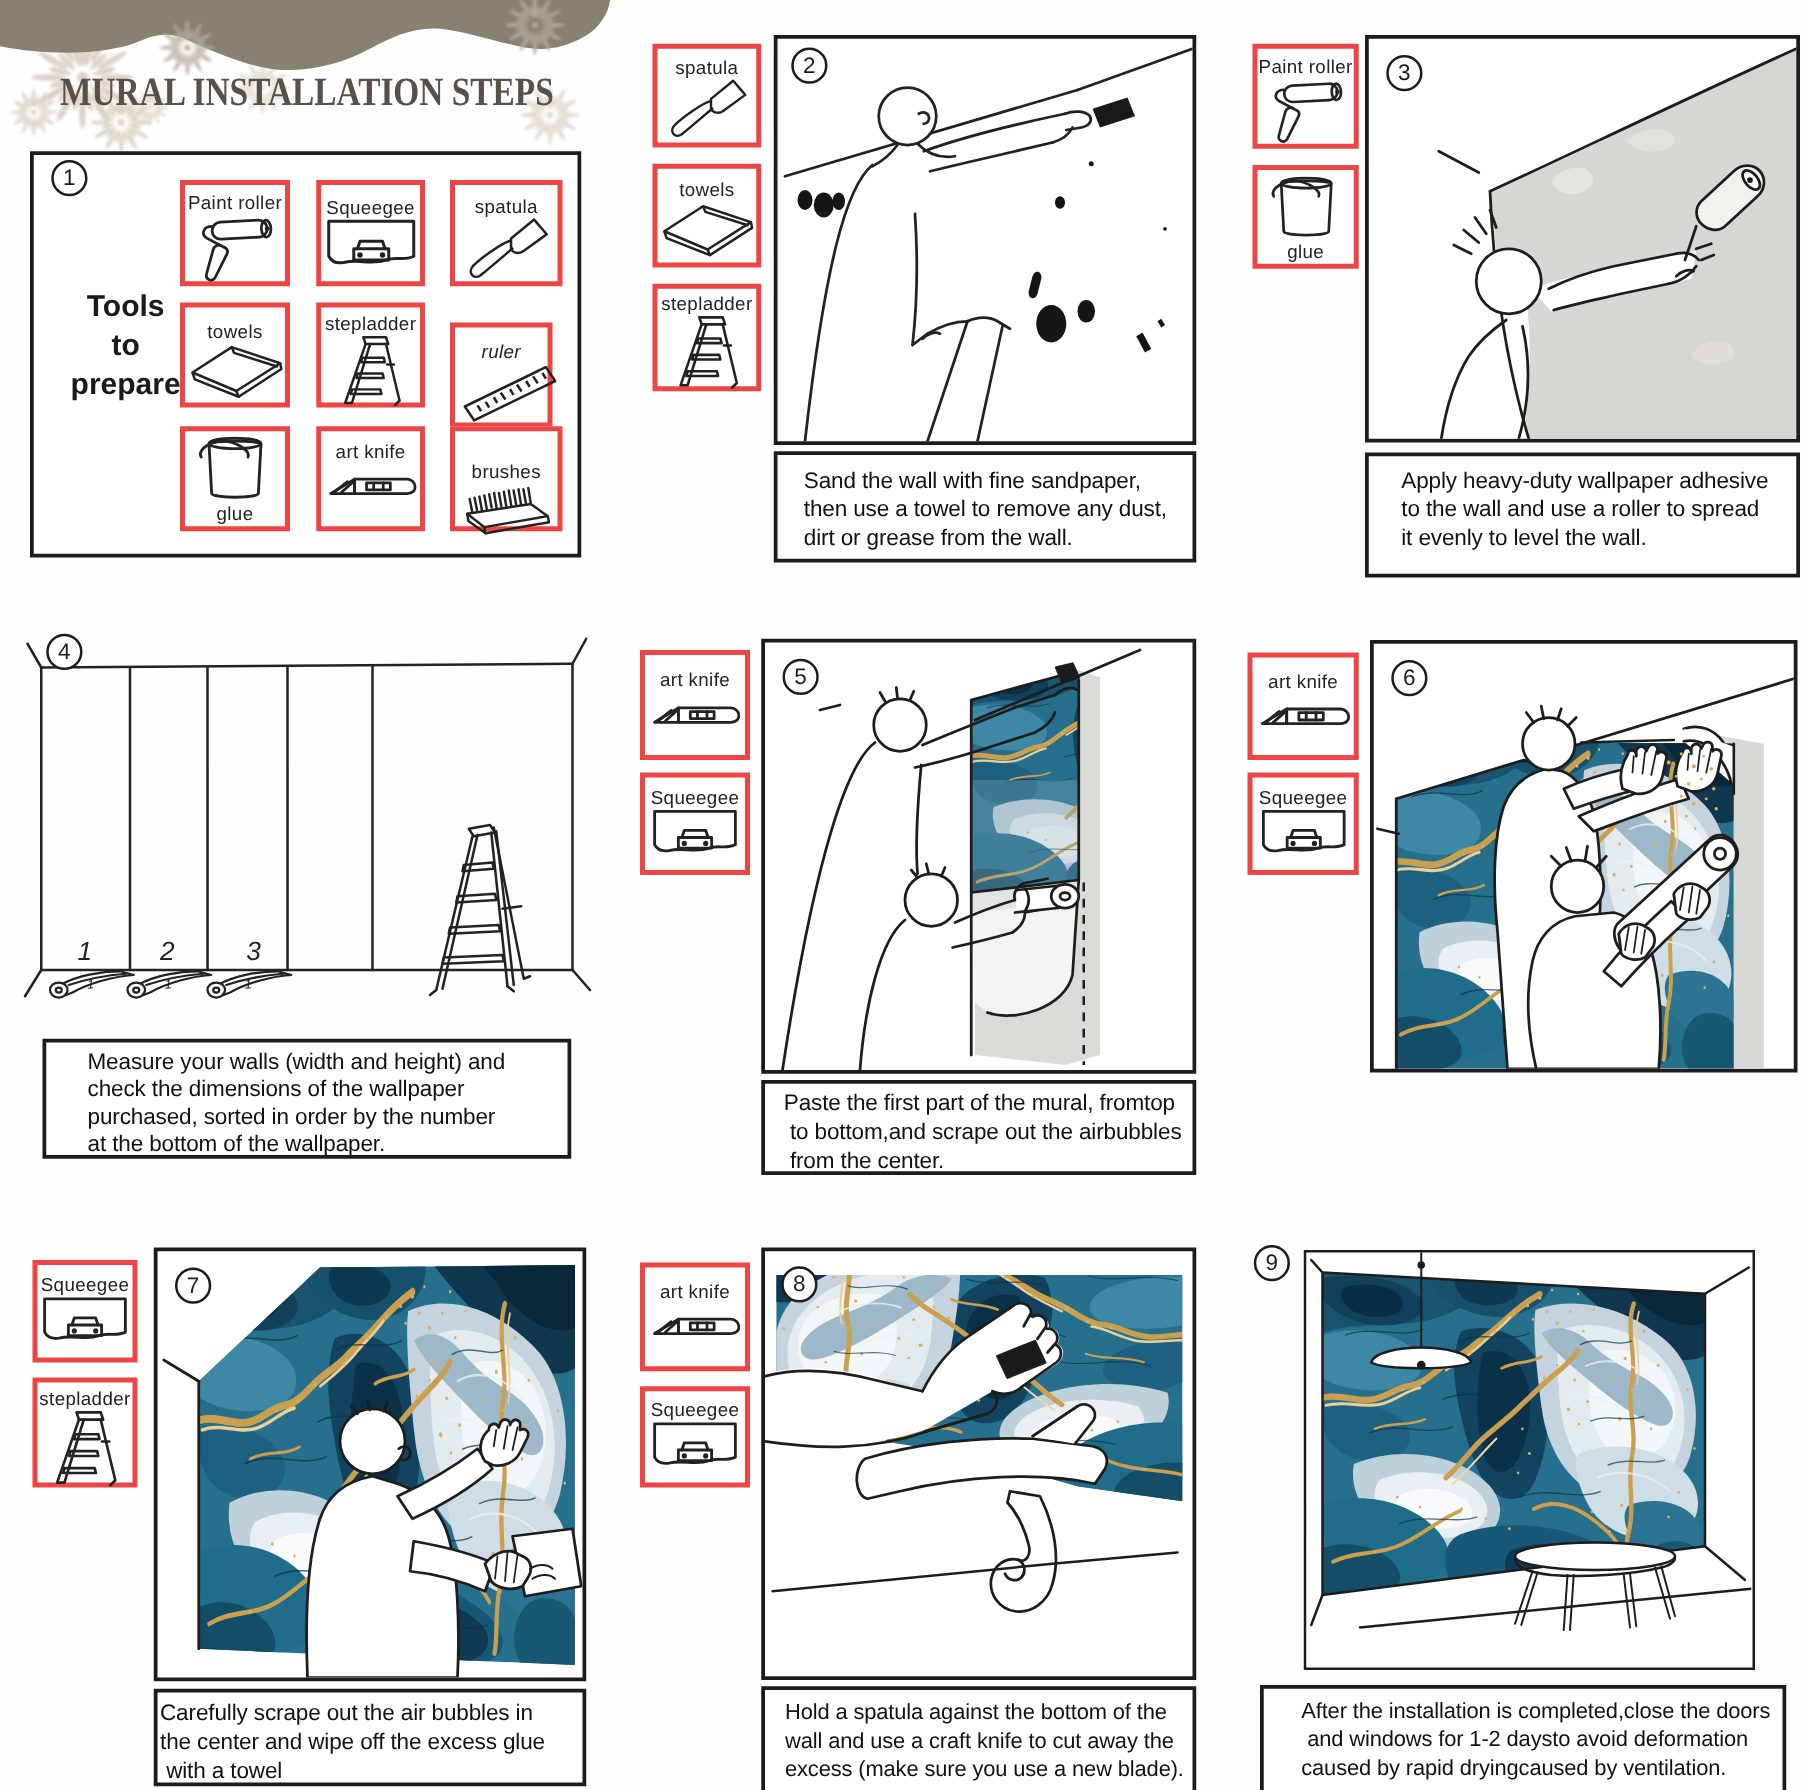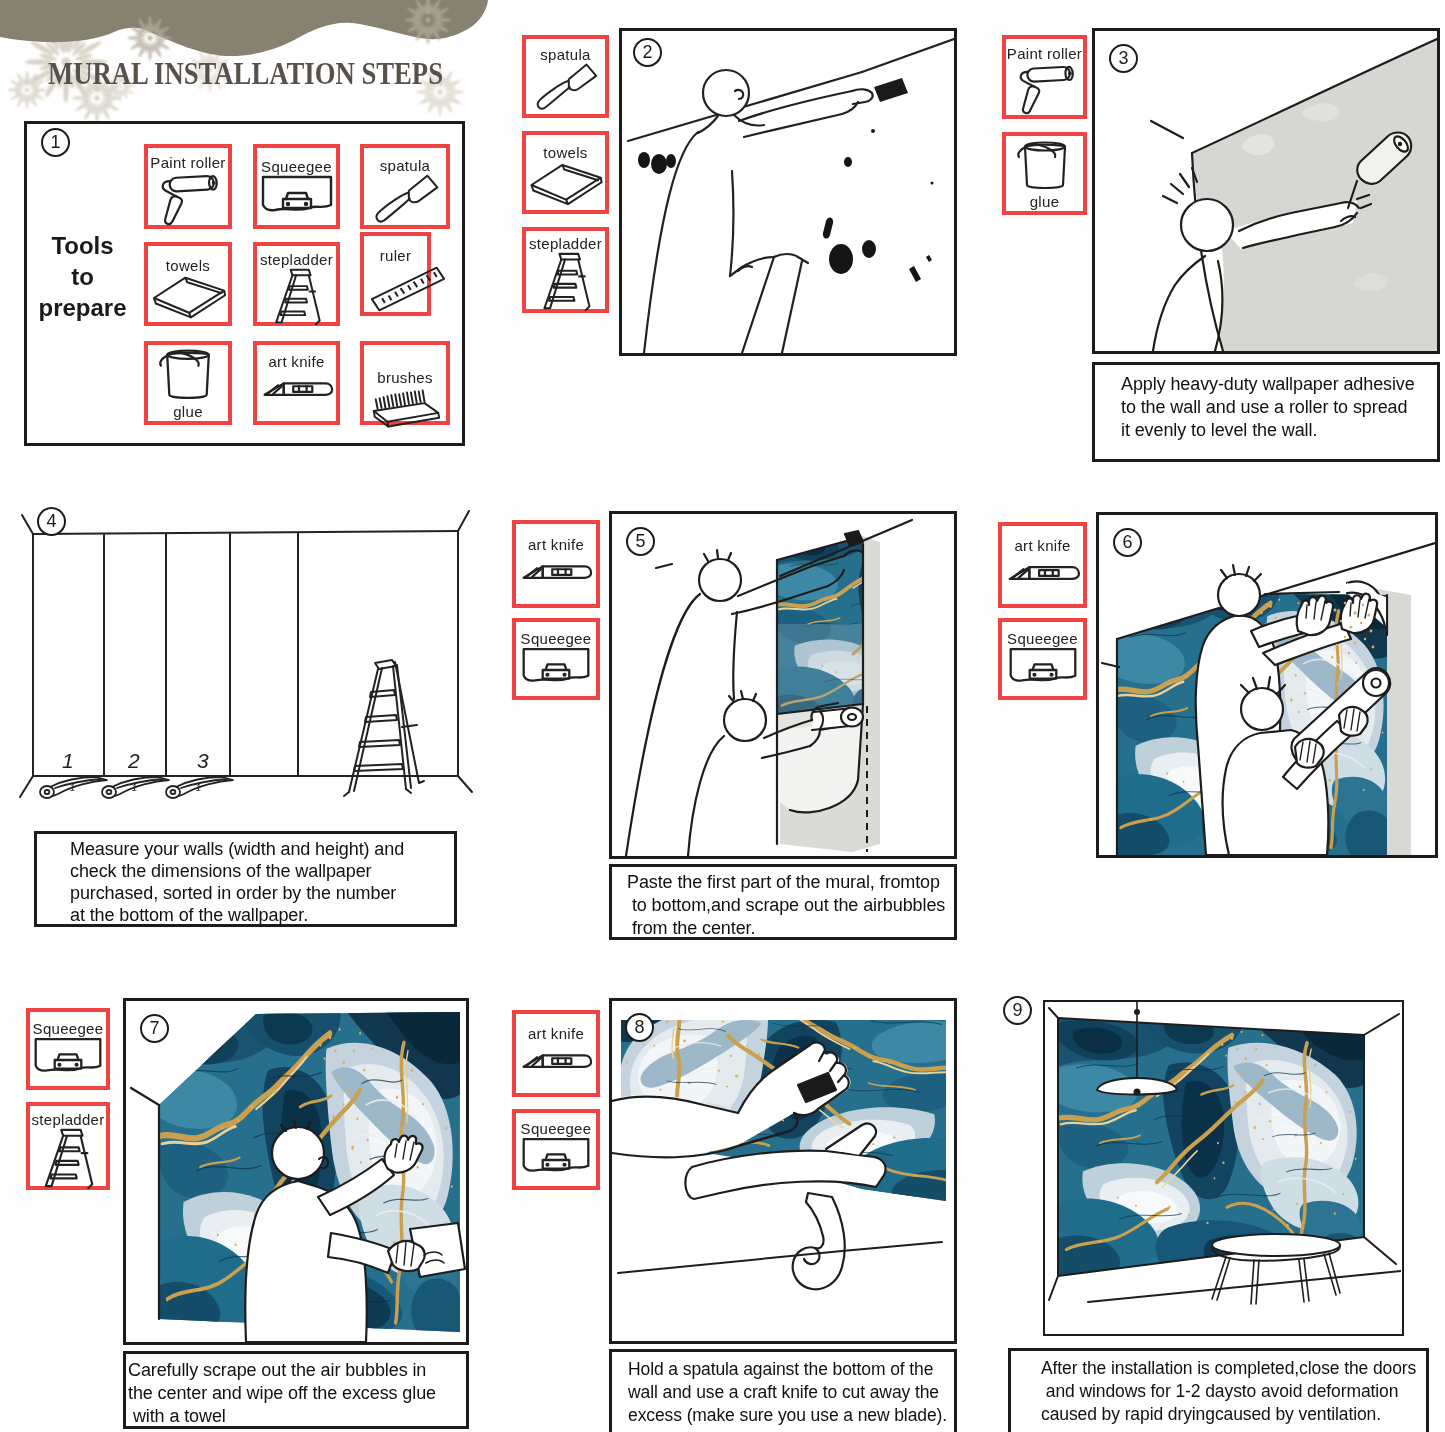--- a/index.html
+++ b/index.html
@@ -267,21 +267,21 @@
     <use href="#flower" transform="translate(120,86) scale(0.38)"></use>
   </g>
   <text x="48" y="84" font-family="Liberation Serif, serif" font-weight="bold" font-size="32" fill="#57514a" textLength="395" lengthAdjust="spacingAndGlyphs">MURAL INSTALLATION STEPS</text>
 </svg>
 <svg class="abs" style="left:1205px;top:58px" width="100" height="58" viewBox="0 0 100 58">
   <use href="#flower" transform="translate(50,28) scale(0.95)" fill="#ded9cd" filter="url(#soft)"></use>
 </svg>
 
 <div class="box" style="left:24px;top:121px;width:441px;height:325px;"></div>
 <div class="num" style="left:41px;top:128px;">1</div>
-<div class="abs" style="left:30px;top:230px;width:105px;text-align:center;font-size:24px;font-weight:bold;line-height:31px;">Tools<br>to<br>prepare</div>
+<div class="abs" style="left:48px;top:230px;width:105px;text-align:center;font-size:24px;font-weight:bold;line-height:31px;">Tools<br>to<br>prepare</div>
 
 <div class="tool" style="left:144px;top:144px;width:88px;height:85px;">
   <div class="lb">Paint roller</div>
       <svg width="84" height="56" viewBox="0 0 92 66" style="margin:0 auto">
         <use href="#i-roller"></use>
       </svg>
 </div>
 <div class="tool" style="left:253px;top:144px;width:87px;height:85px;">
   <div class="lb" style="margin-top:10px;">Squeegee</div>
       <svg width="80" height="48" viewBox="0 6 80 44" style="margin:0 auto">
@@ -299,21 +299,21 @@
       <svg width="84" height="48" viewBox="2 8 90 52" style="margin:0 auto">
         <use href="#i-towel"></use>
       </svg>
 </div>
 <div class="tool" style="left:253px;top:242px;width:87px;height:84px;">
   <div class="lb" style="margin-top:5px;">stepladder</div>
       <svg width="64" height="58" viewBox="10 4 58 64" style="margin:0 auto">
         <use href="#i-ladder"></use>
       </svg>
 </div>
-<div class="tool" style="left:360px;top:232px;width:71px;height:84px;">
+<div class="tool" style="left:360px;top:258px;width:82px;height:84px;font-style:italic;">
   <div class="lb" style="margin-top:11px;">ruler</div>
       <svg width="88" height="50" viewBox="0 14 90 54" style="margin:0 auto">
         <use href="#i-ruler"></use>
       </svg>
 </div>
 <div class="tool" style="left:144px;top:341px;width:88px;height:84px;">
   <svg width="72" height="54" viewBox="6 8 68 52" style="margin:4px auto 0">
         <use href="#i-glue"></use>
       </svg>
       <div class="lb" style="margin-top:0px;">glue</div>
@@ -380,20 +380,21 @@
     <path d="M204,190 c2,-6 8,-4 7,2 l-3,12 c-2,6 -8,4 -7,-2 Z"></path>
     <ellipse cx="219" cy="228" rx="12" ry="15"></ellipse>
     <ellipse cx="247" cy="218" rx="7" ry="9"></ellipse>
     <path d="M287,238 l7,13 5,-3 -7,-13 Z"></path>
     <path d="M304,226 l3,5 3,-2 -3,-5 Z"></path>
     <circle cx="310" cy="152" r="1.5"></circle>
   </g>
 </svg>
 </div>
 <div class="num" style="left:633px;top:38px;">2</div>
+<div class="cap" style="left:619px;top:361px;width:338px;height:89px;padding:9px 0 0 21px;">Sand the wall with fine sandpaper,<br>then use a towel to remove any dust,<br>dirt or grease from the wall.</div>
 
 <div class="tool" style="left:1002px;top:35px;width:85px;height:84px;">
   <div class="lb">Paint roller</div>
       <svg width="82" height="54" viewBox="0 0 92 66" style="margin:0 auto">
         <use href="#i-roller"></use>
       </svg>
 </div>
 <div class="tool" style="left:1002px;top:132px;width:85px;height:83px;">
   <svg width="68" height="52" viewBox="6 8 68 52" style="margin:5px auto 0">
         <use href="#i-glue"></use>

